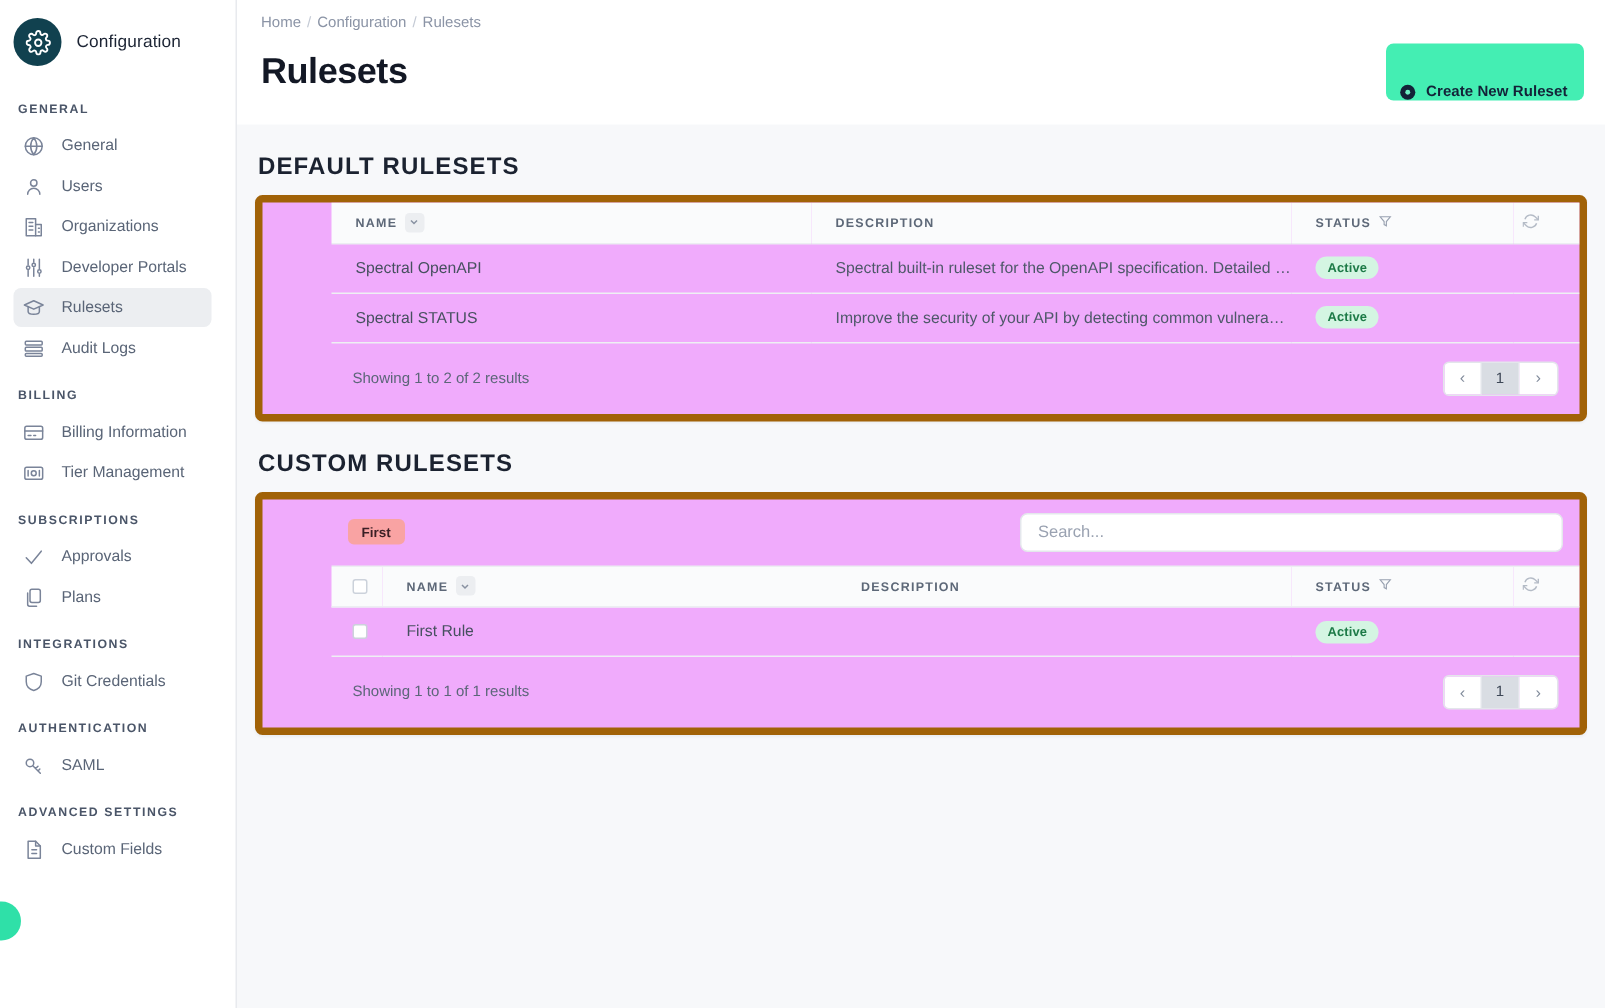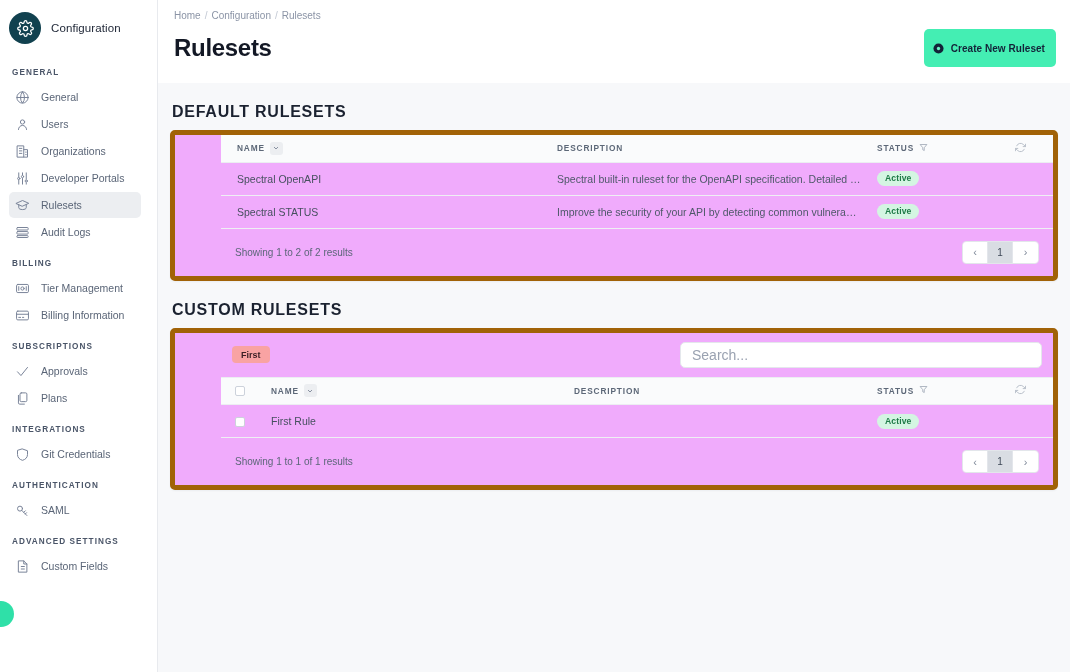--- a/index.html
+++ b/index.html
@@ -55,21 +55,21 @@
 
   .topbar { background:#fff; padding: 10px 14px 0 14px; flex: 0 0 auto; }
   .breadcrumb { font-size: 10px; color: #8b94a6; padding-left: 2px; }
   .breadcrumb .crumb { color: #8b94a6; }
   .breadcrumb .sep { color: #c3c9d4; margin: 0 4px; }
 
   .title-row { display: flex; align-items: center; justify-content: space-between; padding: 8px 0 16px 0; }
   .page-title { font-size: 24px; font-weight: 700; color: #131825; letter-spacing: -.3px; padding-left: 2px; }
 
   .btn-create {
-    display: inline-flex; align-items: center; gap: 7px;
+    display: inline-flex; align-items: flex-end; gap: 7px;
     background: #44eeb3; color: #132238;
     border: none; border-radius: 5px;
     height: 38px; padding: 0 11px 0 9px;
     font-size: 10px; font-weight: 600; letter-spacing: .05px;
     font-family: "Liberation Sans", sans-serif;
     cursor: pointer;
   }
   .plus-ico { width: 11px; height: 11px; flex: 0 0 11px; display:block; }
 
   .content { flex: 1 1 auto; padding: 0 12px; overflow: hidden; }
@@ -95,21 +95,21 @@
     border: none; border-radius: 4px;
     height: 17px; padding: 0 9px;
     font-size: 9px; font-weight: 600;
     font-family: "Liberation Sans", sans-serif;
     cursor: pointer;
   }
   .search-wrap { width: 362px; }
   .search-input {
     width: 100%; height: 26px;
     border: 1px solid #e4e7ec; border-radius: 5px;
-    padding: 0 11px; font-size: 14px; color: #2c3442;
+    padding: 0 11px; font-size: 11px; color: #2c3442;
     font-family: "Liberation Sans", sans-serif;
     outline: none; background: #fff;
   }
   .search-input::placeholder { color: #9aa2b1; }
 
   table { width: 100%; border-collapse: collapse; table-layout: fixed; }
   thead th {
     background: #fafbfc;
     border-bottom: 1px solid #eceef2;
     font-size: 8.3px; font-weight: 700; letter-spacing: .85px;
@@ -238,35 +238,35 @@
               <rect x="3" y="10.5" width="18" height="4" rx="1"></rect>
               <rect x="3" y="17" width="18" height="3" rx="1"></rect>
             </svg>
           </span>
           <span>Audit Logs</span>
         </div>
         <div class="nav-group-title">BILLING</div>
         <div class="nav-item">
           <span class="nav-ico">
             <svg width="15" height="15" viewBox="0 0 24 24" fill="none" stroke="currentColor" stroke-width="1.6" stroke-linecap="round" stroke-linejoin="round">
+              <rect x="2.5" y="5" width="19" height="14" rx="2"></rect>
+              <path d="M2.5 10h19M6 15h3M12 15h2"></path>
+            </svg>
+          </span>
+          <span>Billing Information</span>
+        </div>
+        <div class="nav-item">
+          <span class="nav-ico">
+            <svg width="15" height="15" viewBox="0 0 24 24" fill="none" stroke="currentColor" stroke-width="1.6" stroke-linecap="round" stroke-linejoin="round">
               <rect x="2.5" y="5.5" width="19" height="13" rx="2"></rect>
               <circle cx="12" cy="12" r="2.6"></circle>
               <path d="M6 9v6M18 9v6"></path>
             </svg>
           </span>
           <span>Tier Management</span>
-        </div>
-        <div class="nav-item">
-          <span class="nav-ico">
-            <svg width="15" height="15" viewBox="0 0 24 24" fill="none" stroke="currentColor" stroke-width="1.6" stroke-linecap="round" stroke-linejoin="round">
-              <rect x="2.5" y="5" width="19" height="14" rx="2"></rect>
-              <path d="M2.5 10h19M6 15h3M12 15h2"></path>
-            </svg>
-          </span>
-          <span>Billing Information</span>
         </div>
         <div class="nav-group-title">SUBSCRIPTIONS</div>
         <div class="nav-item">
           <span class="nav-ico">
             <svg width="15" height="15" viewBox="0 0 24 24" fill="none" stroke="currentColor" stroke-width="1.6" stroke-linecap="round" stroke-linejoin="round">
               <polyline points="4 12.5 9.5 18.5 20 5.5"></polyline>
             </svg>
           </span>
           <span>Approvals</span>
         </div>

